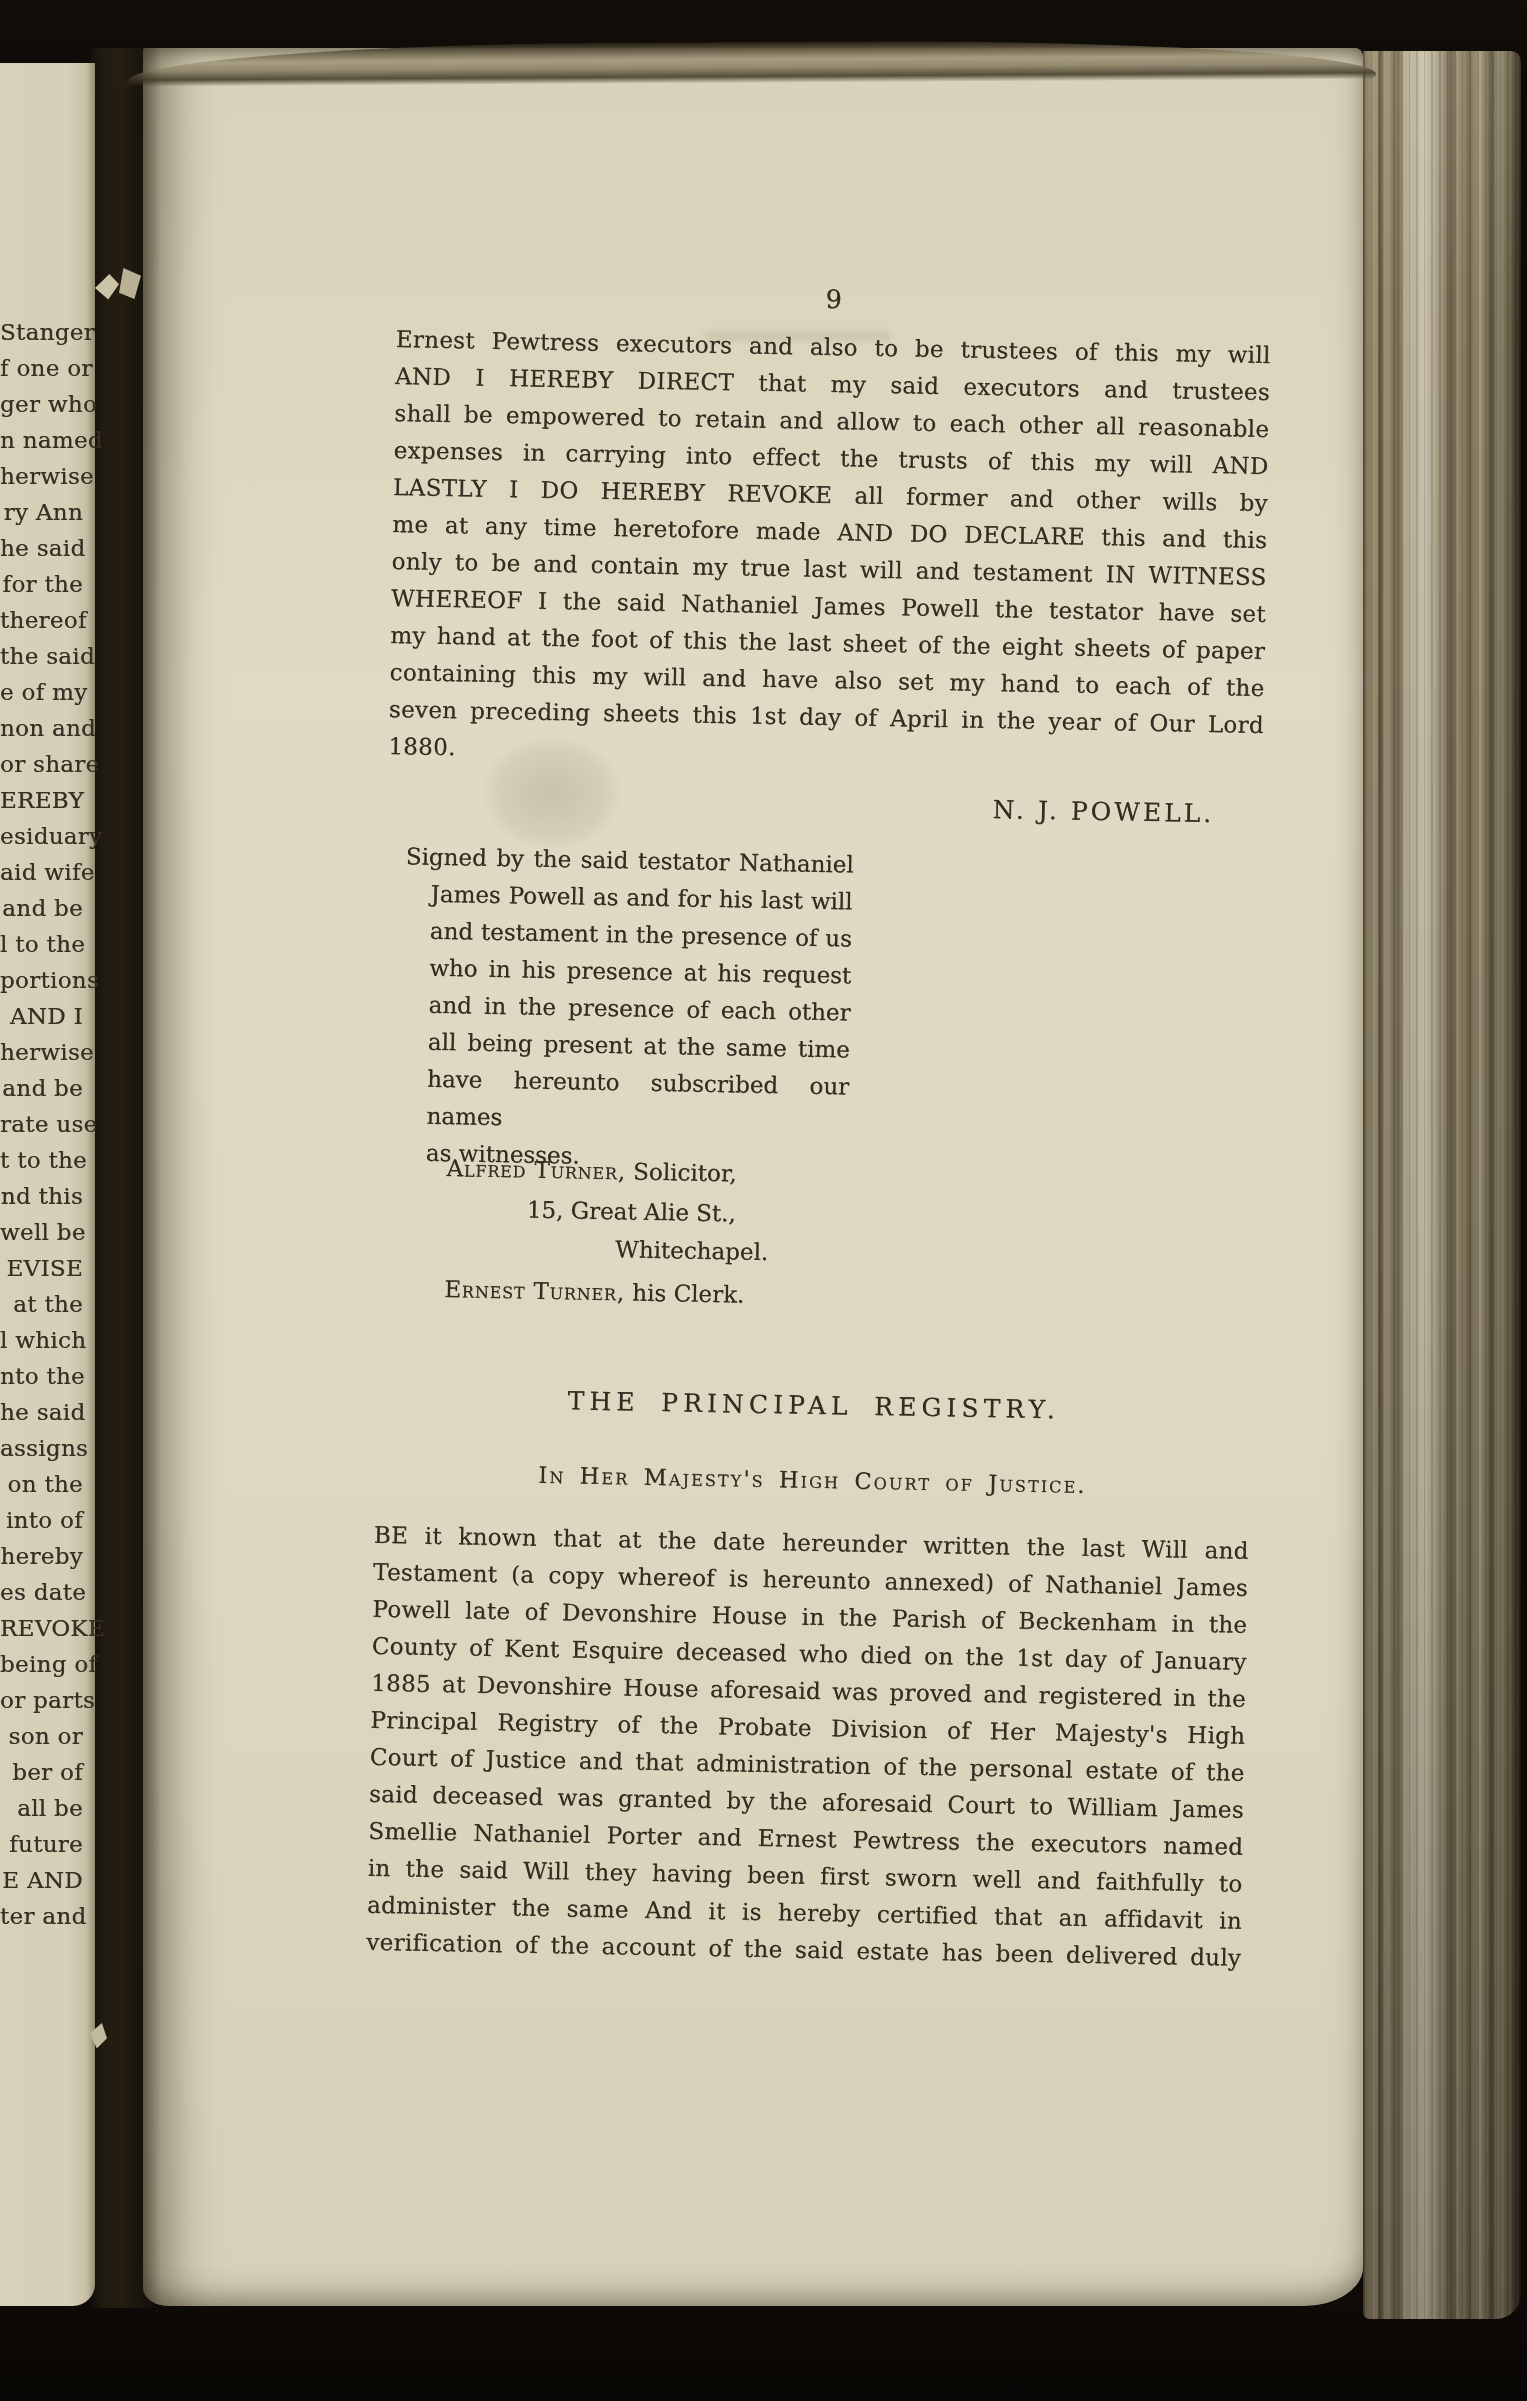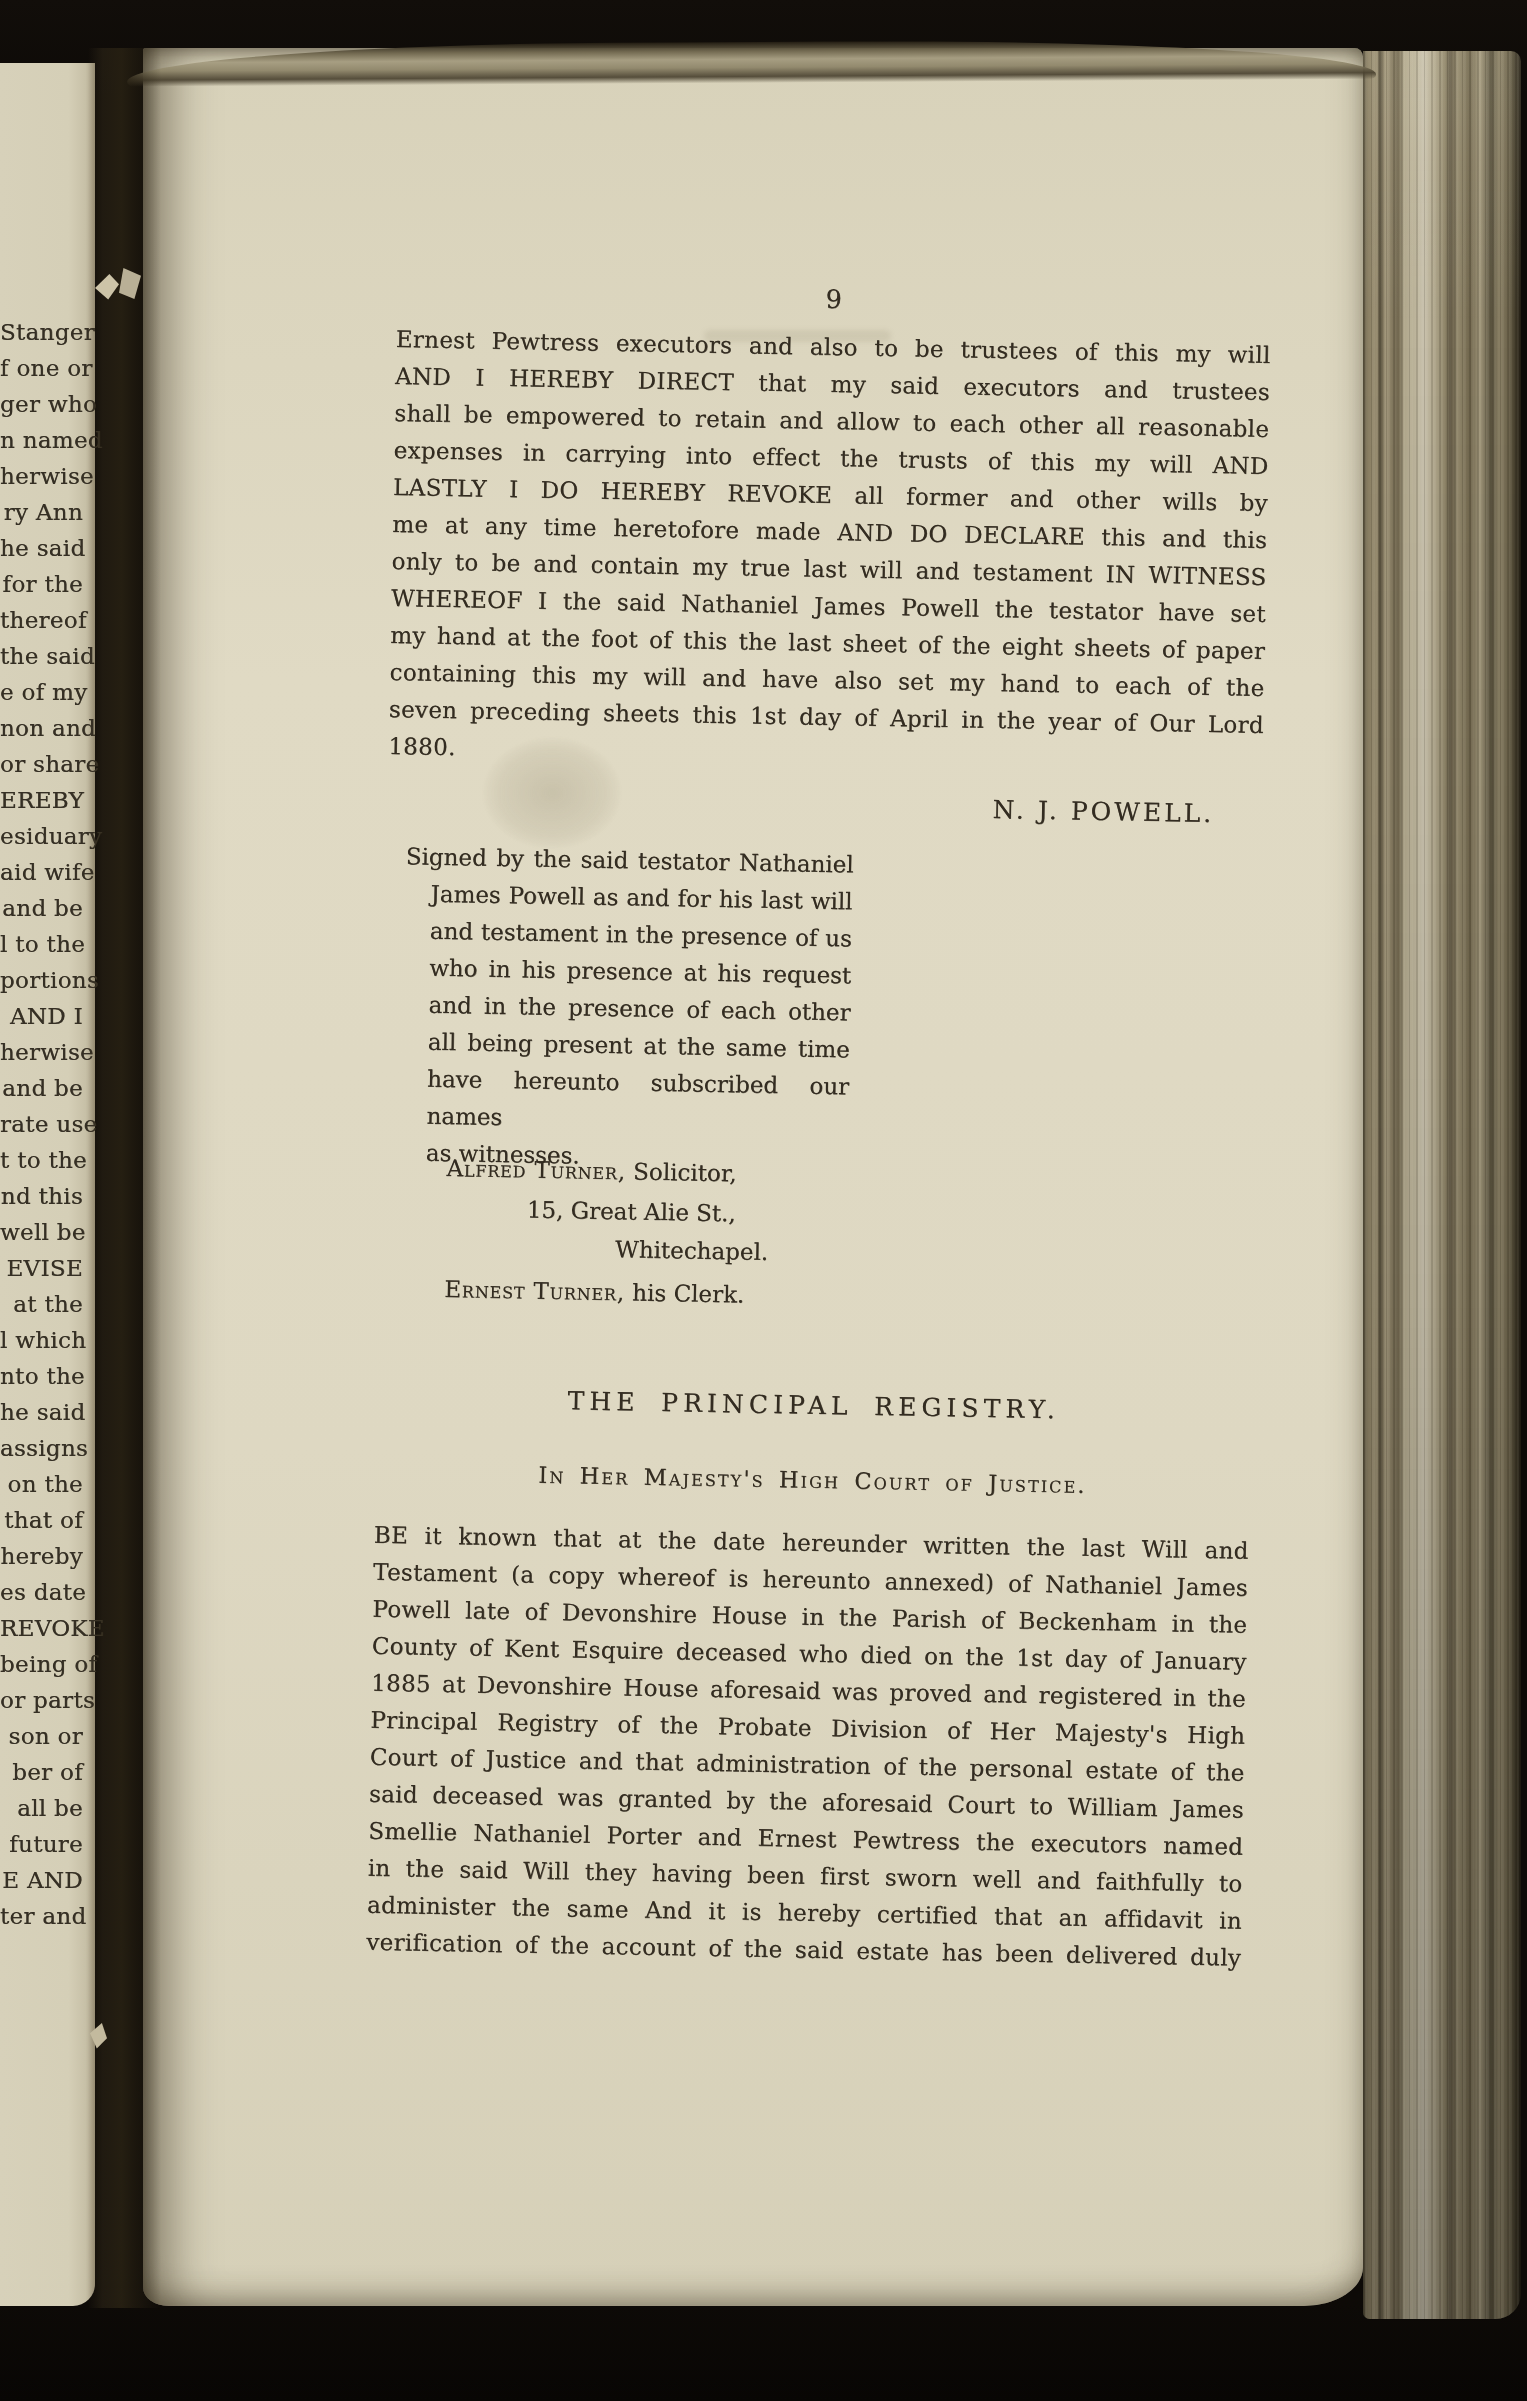--- a/index.html
+++ b/index.html
@@ -125,21 +125,21 @@
         <div class="left-line">t to the</div>
         <div class="left-line">nd this</div>
         <div class="left-line">well be</div>
         <div class="left-line">EVISE</div>
         <div class="left-line">at the</div>
         <div class="left-line">l which</div>
         <div class="left-line">nto the</div>
         <div class="left-line">he said</div>
         <div class="left-line">assigns</div>
         <div class="left-line">on the</div>
-        <div class="left-line">that of</div>
+        <div class="left-line">into of</div>
         <div class="left-line">hereby</div>
         <div class="left-line">es date</div>
         <div class="left-line">REVOKE</div>
         <div class="left-line">being of</div>
         <div class="left-line">or parts</div>
         <div class="left-line">son or</div>
         <div class="left-line">ber of</div>
         <div class="left-line">all be</div>
         <div class="left-line">future</div>
         <div class="left-line">E AND</div>

